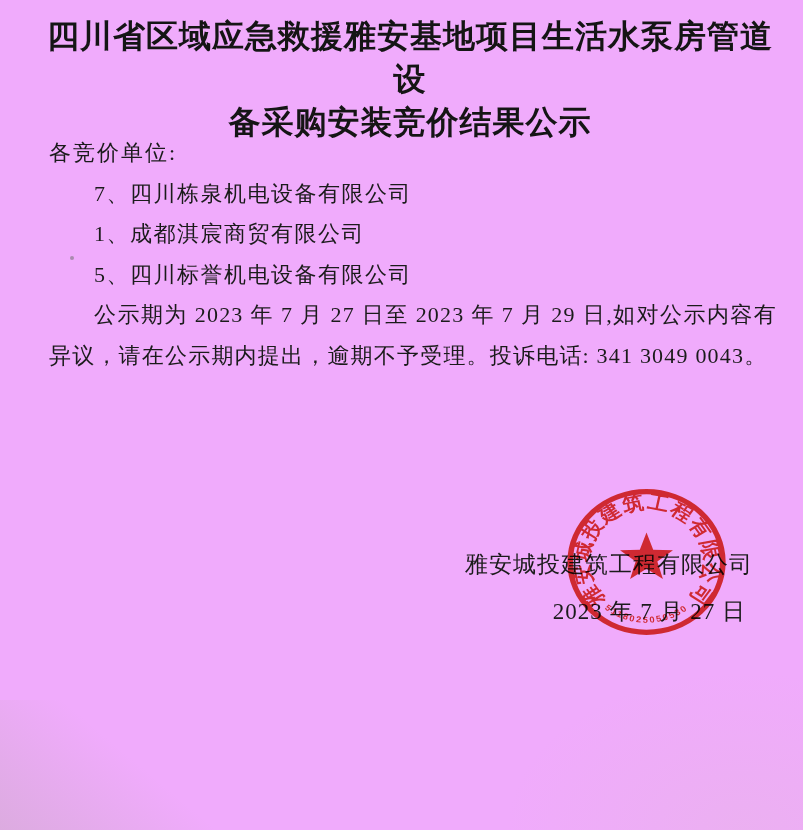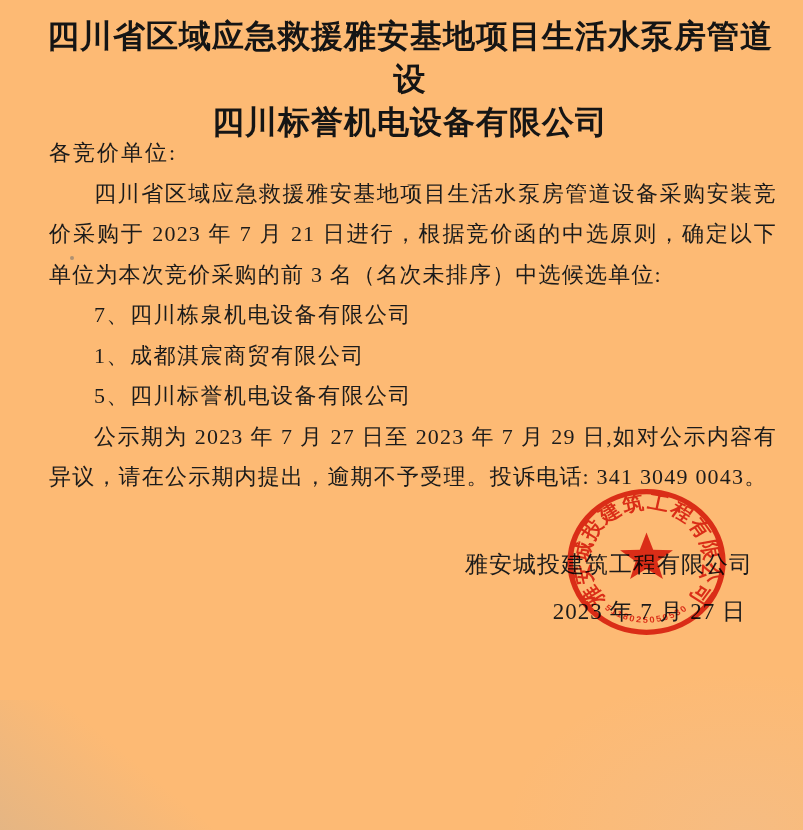--- a/index.html
+++ b/index.html
@@ -1,21 +1,21 @@
 <!DOCTYPE html>
 <html><head>
 <meta charset="utf-8">
 <style>
   * { margin: 0; padding: 0; box-sizing: border-box; }
   html, body { background: #ffffff; }
   .page {
     position: relative;
     width: 803px;
     height: 830px;
-    background: #fdba74;
+    background: #f0abfc;
     overflow: hidden;
     font-family: "Liberation Serif", "DejaVu Serif", serif;
     color: #1b1b1b;
   }
   
   .shade-bl {
     position: absolute; left: 0; bottom: 0; width: 240px; height: 130px;
     background: linear-gradient(40deg, rgba(178,172,164,0.32), rgba(255,255,255,0) 55%);
     pointer-events: none;
   }
@@ -69,26 +69,25 @@
 <body>
 
 <div class="page">
 
   <div class="shade-bl"></div>
   <div class="shade-br"></div>
   <div class="speck"></div>
 
   <h1 class="title">
     <span>四川省区域应急救援雅安基地项目生活水泵房管道设</span>
-    <span>四川标誉机电设备有限公司</span>
+    <span>备采购安装竞价结果公示</span>
   </h1>
 
   <div class="content">
     <p class="salutation">各竞价单位:</p>
-    <p class="indent">四川省区域应急救援雅安基地项目生活水泵房管道设备采购安装竞价采购于 2023 年 7 月 21 日进行，根据竞价函的中选原则，确定以下单位为本次竞价采购的前 3 名（名次未排序）中选候选单位:</p>
     <div>
       <div class="winner-row">7、四川栋泉机电设备有限公司</div>
       <div class="winner-row">1、成都淇宸商贸有限公司</div>
       <div class="winner-row">5、四川标誉机电设备有限公司</div>
     </div>
     <p class="indent">公示期为 2023 年 7 月 27 日至 2023 年 7 月 29 日,如对公示内容有异议，请在公示期内提出，逾期不予受理。投诉电话: 341 3049 0043。</p>
   </div>
 
   <div class="sign-block">
     <div class="sign-company">雅安城投建筑工程有限公司</div>

